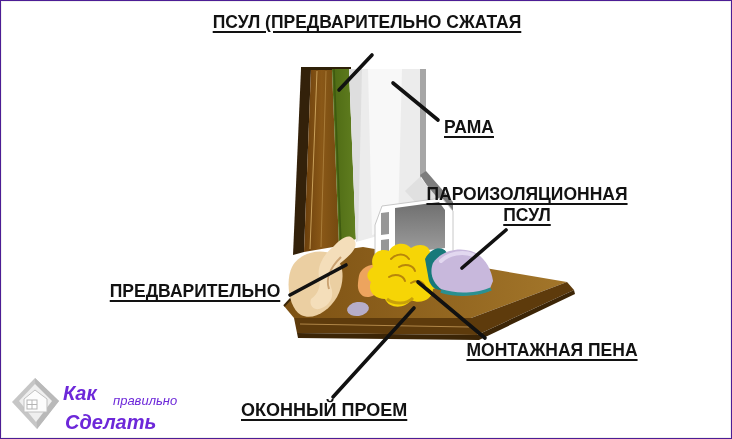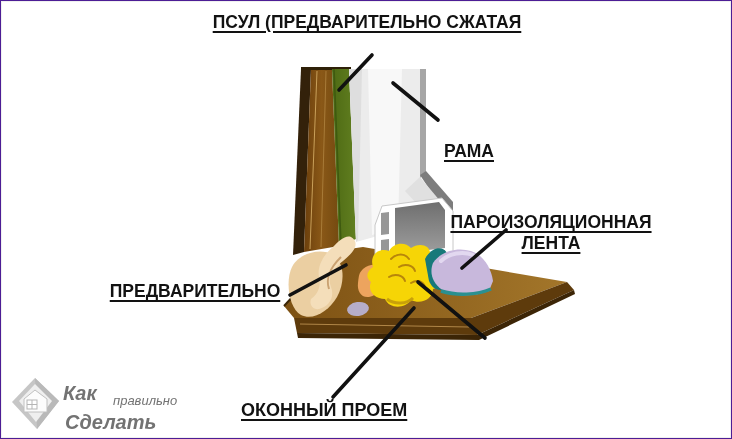--- a/index.html
+++ b/index.html
@@ -12,26 +12,26 @@
   .lbl{
     position:absolute;font-weight:bold;font-size:17.5px;line-height:21px;
     color:#121212;text-align:center;white-space:nowrap;
   }
   .lbl .u{
     text-decoration:underline;
     text-decoration-thickness:2px;
     text-underline-offset:3px;
   }
   .lbl-top{left:16px;width:700px;top:12px;line-height:19px;}
-  .lbl-rama{left:443px;top:116px;text-align:left;margin-top:24px;}
-  .lbl-vapor{left:440px;width:220px;top:183px;margin-top:28px;}
+  .lbl-rama{left:443px;top:116px;text-align:left;}
+  .lbl-vapor{left:416px;width:220px;top:183px;}
   .lbl-water{left:44px;width:300px;top:281px;line-height:19px;}
   .lbl-foam{left:416px;width:270px;top:340px;line-height:19px;}
   .lbl-opening{left:240px;top:399px;text-align:left;font-size:18px;}
-  .wm{position:absolute;color:#737373;font-style:italic;white-space:nowrap;
+  .wm{position:absolute;color:#6d28d9;font-style:italic;white-space:nowrap;
       text-shadow:1px 1px 0 #ffffff;}
   .wm-kak{left:62px;top:381px;font-size:20px;font-weight:bold;}
   .wm-pravilno{left:112px;top:392px;font-size:13px;}
   .wm-sdelat{left:64px;top:402px;font-size:20px;font-weight:bold;margin-top:8px;}
 </style>
 </head>
 <body>
 
 <div class="canvas">
 
@@ -143,28 +143,29 @@
   <div class="lbl lbl-top">
     <div><span class="u">ПСУЛ (ПРЕДВАРИТЕЛЬНО СЖАТАЯ</span></div>
   </div>
 
   <div class="lbl lbl-rama">
     <span class="u">РАМА</span>
   </div>
 
   <div class="lbl lbl-vapor">
     <div><span class="u">ПАРОИЗОЛЯЦИОННАЯ</span></div>
-    <div><span class="u">ЛЕНТА</span></div>
+    <div><span class="u">ПСУЛ</span></div>
   </div>
 
   <div class="lbl lbl-water">
     <div><span class="u">ПРЕДВАРИТЕЛЬНО</span></div>
   </div>
 
   <div class="lbl lbl-foam">
+    <div><span class="u">МОНТАЖНАЯ ПЕНА</span></div>
   </div>
 
   <div class="lbl lbl-opening">
     <span class="u">ОКОННЫЙ ПРОЕМ</span>
   </div>
 
   <div class="wm wm-kak">Как</div>
   <div class="wm wm-pravilno">правильно</div>
   <div class="wm wm-sdelat">Сделать</div>
 

